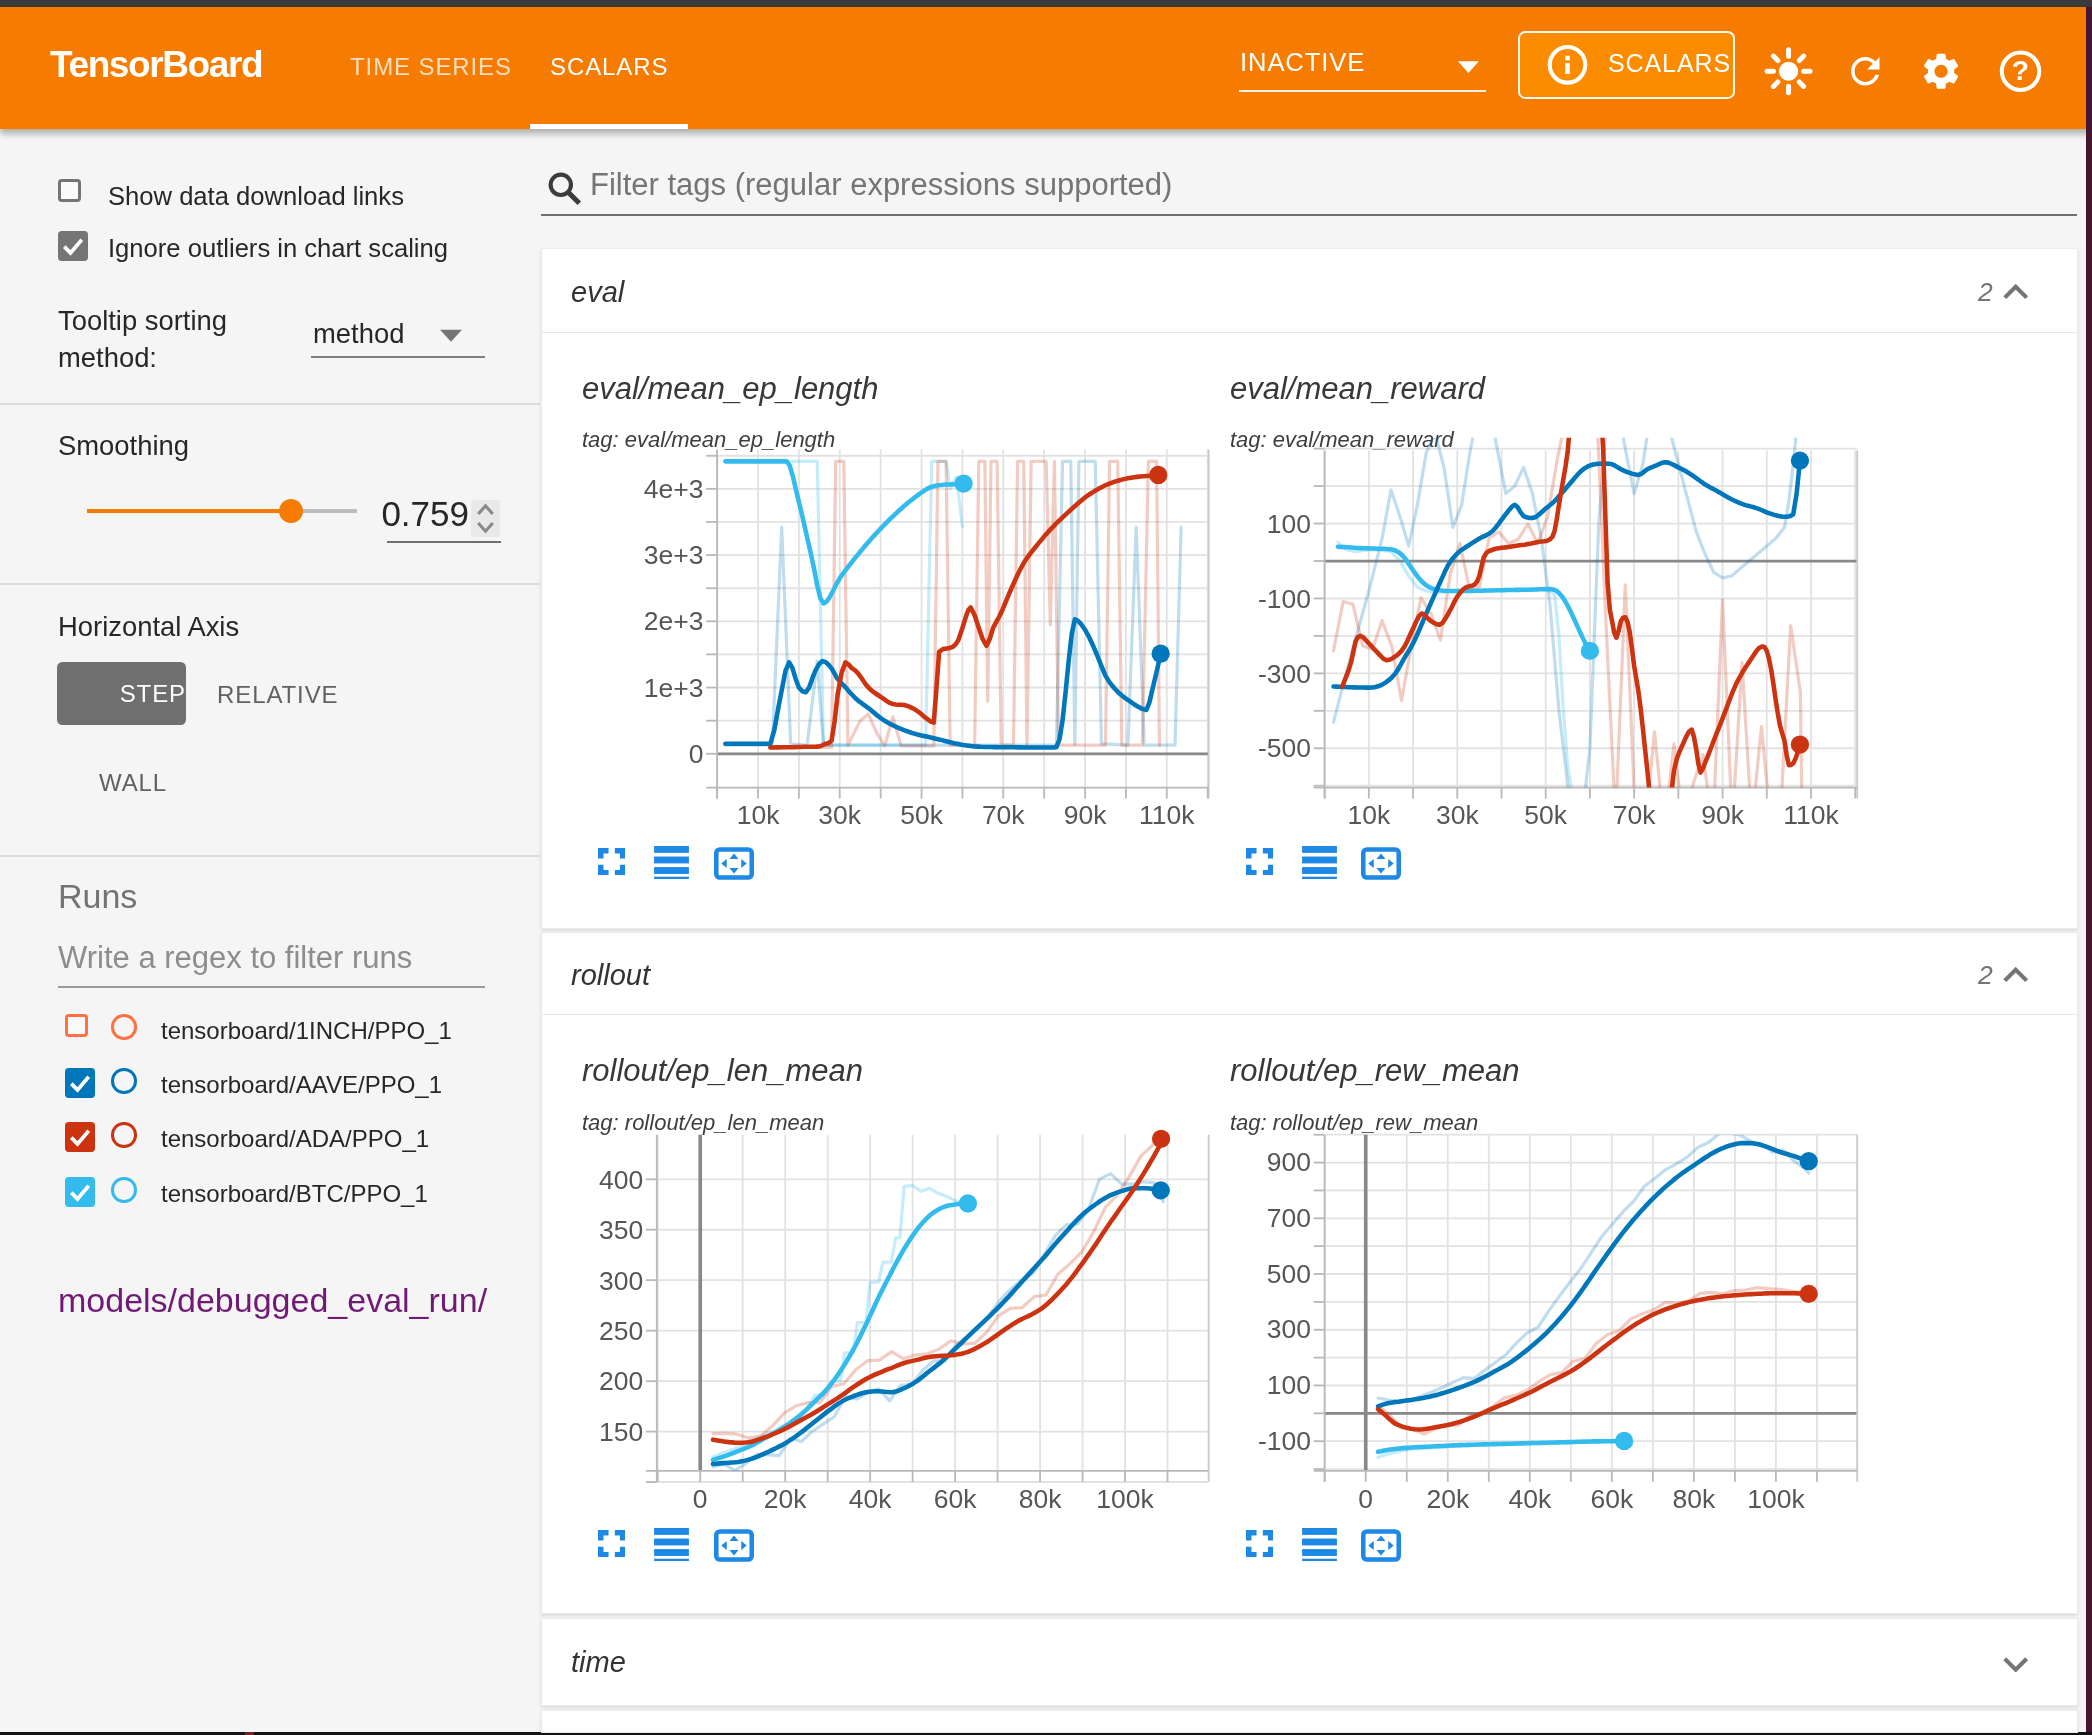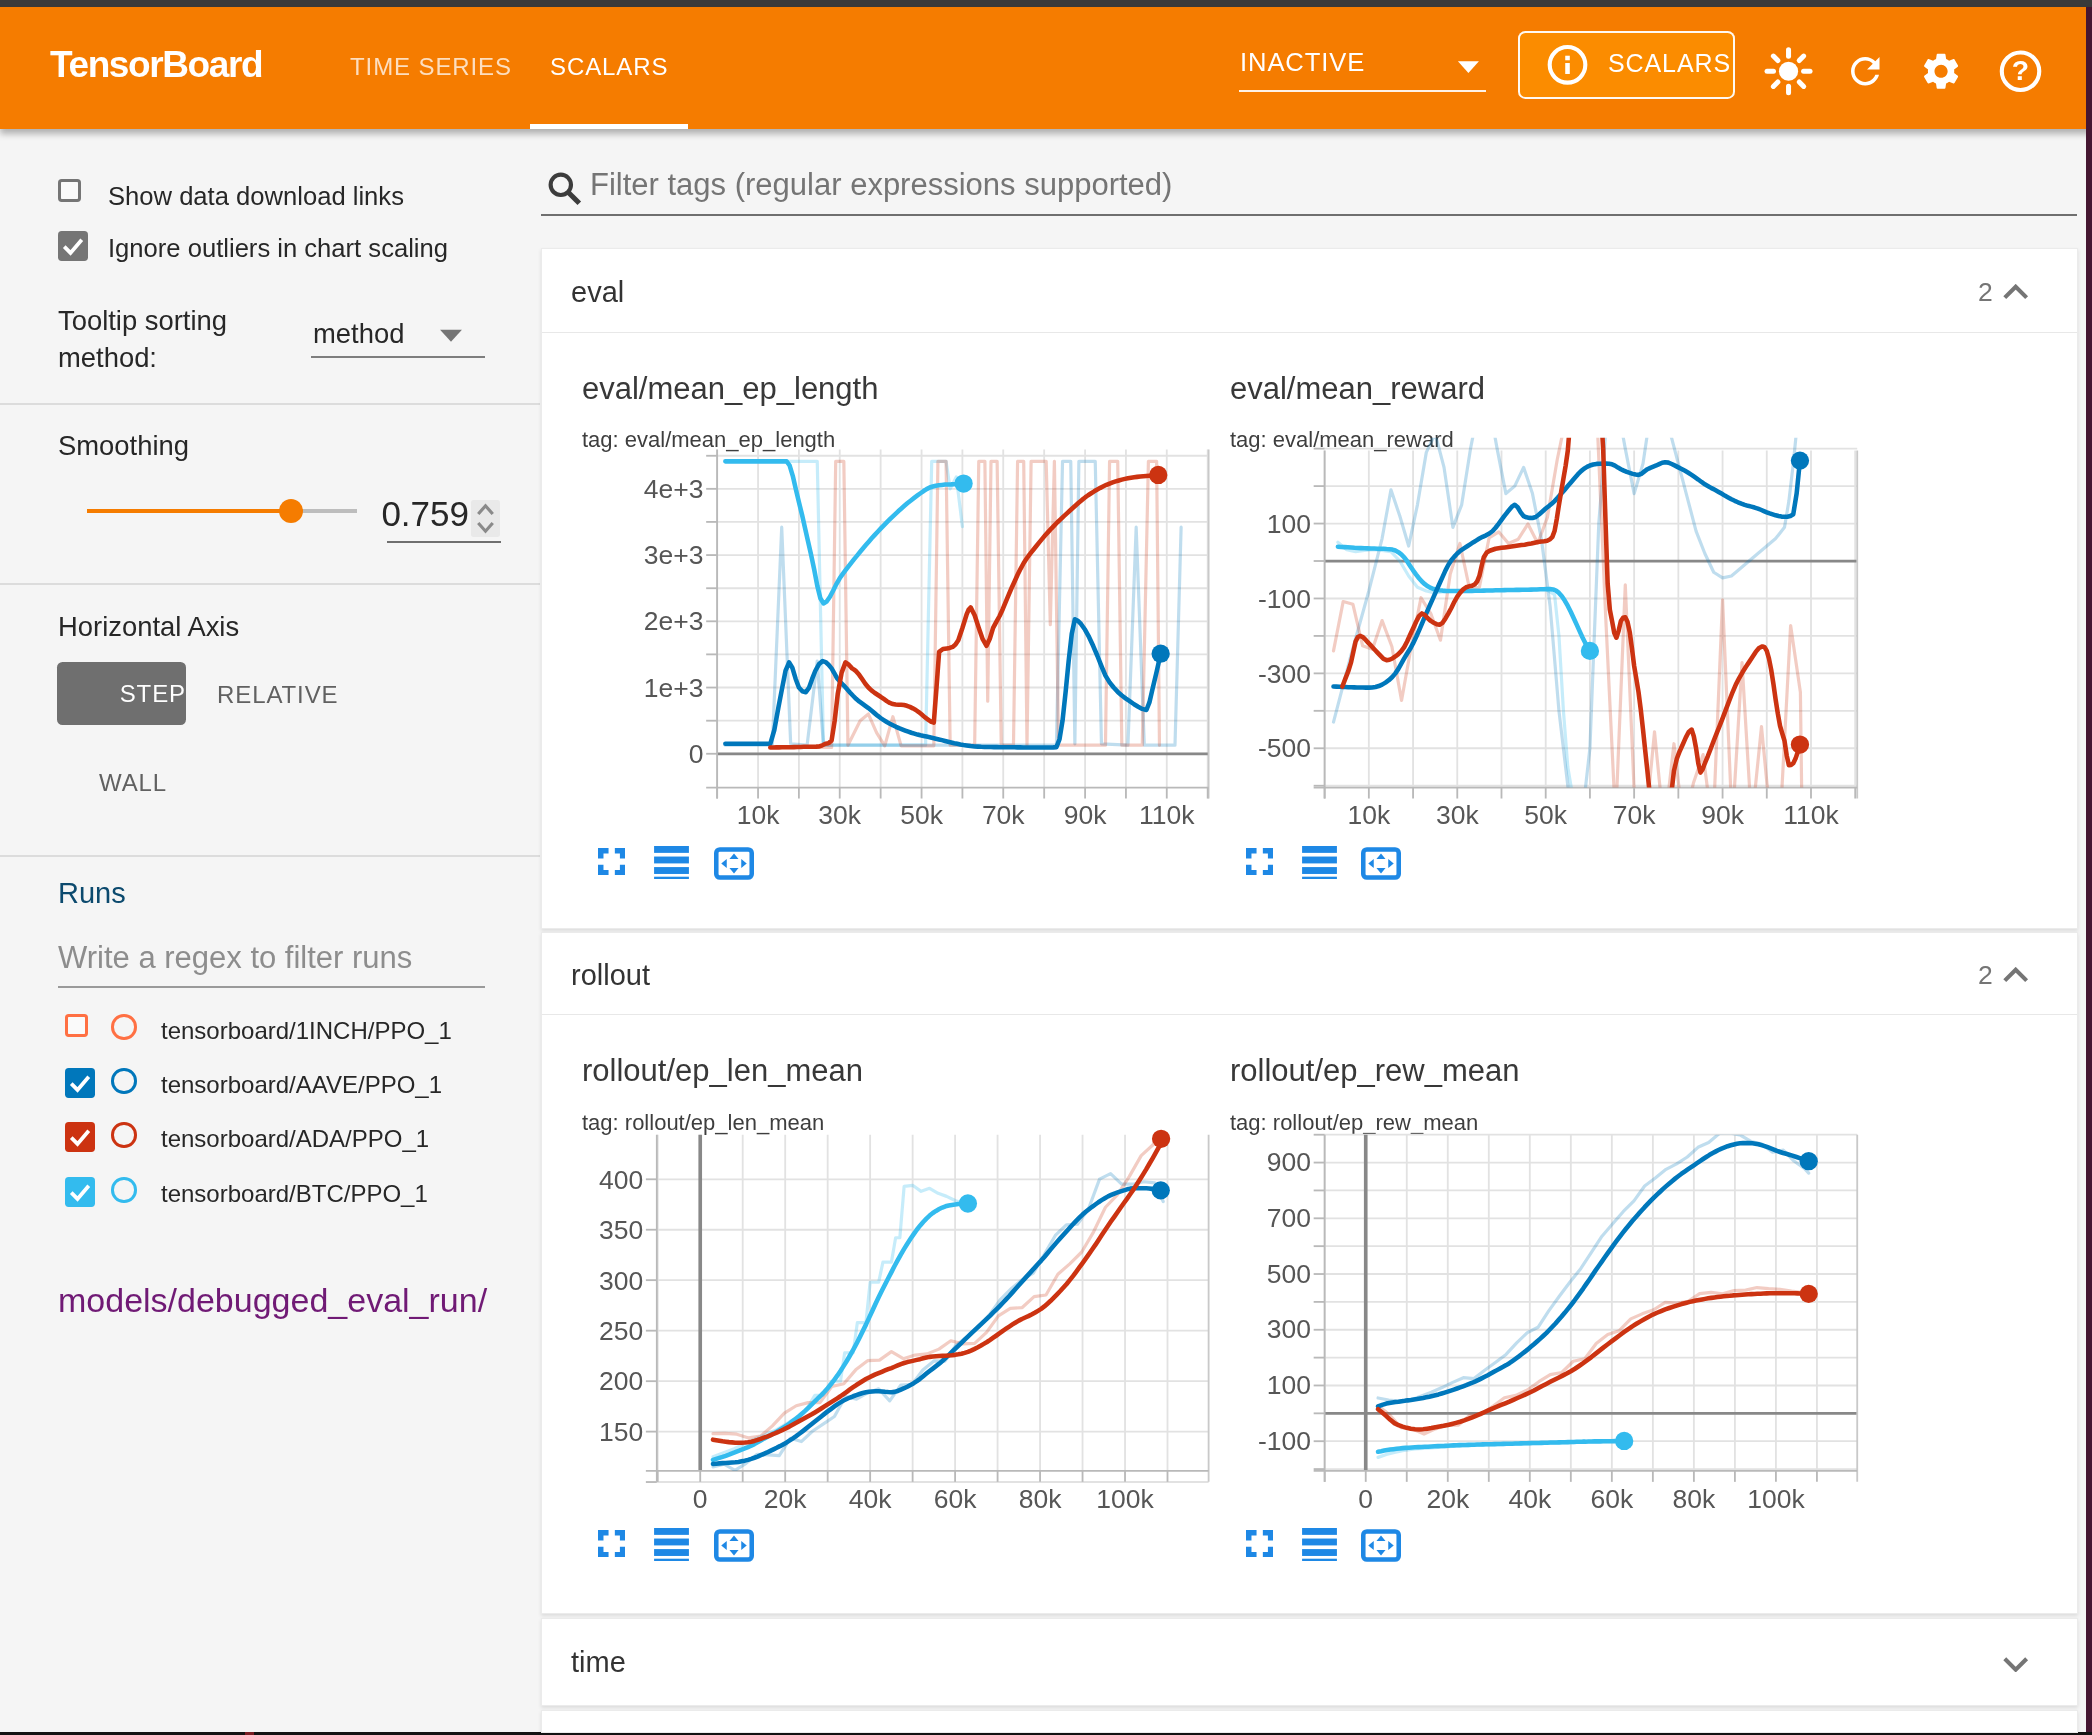--- a/index.html
+++ b/index.html
@@ -2,21 +2,21 @@
 <html style="font-size:14.6px"><head><meta charset="utf-8"><style>
 * { margin:0; padding:0; box-sizing:border-box; }
 html,body { width:2092px; height:1735px; overflow:hidden; }
 body { font-family:"Liberation Sans",sans-serif; background:#f5f5f5; position:relative; }
 .abs { position:absolute; }
 .sidetext { font-size:25.6px; color:#272727; }
 .sidetext2 { font-size:27.4px; color:#272727; }
 .graytext { color:#616161; }
 .runlab { font-size:24px; color:#272727; }
 .card { position:absolute; left:541px; width:1537px; background:#fff;
-  border:0.9px solid #ebebeb; box-shadow:0 1.8px 3.7px rgba(0,0,0,0.10); }
+  border:0.9px solid #ebebeb; box-shadow:0 1.8px 3.7px rgba(0,0,0,0.10);font-style:italic; }
 .cardhead { position:absolute; left:0; right:0; top:0; border-bottom:1.8px solid #e8e8e8; }
 .ctitle { font-size:31px; color:#383838; }
 .csub { font-size:22px; color:#3e3e3e;margin-top:22px; }
 .num2 { font-size:26.5px; color:#757575; }
 text { font-family:"Liberation Sans",sans-serif; }
 .ylab,.xlab { font-size:29px; fill:#565656; }
 </style></head><body>
 
 <div class="abs" style="left:0;top:0;width:2092px;height:7.3px;background:#3a3a3a"></div>
 
@@ -84,21 +84,21 @@
   <div class="abs" style="left:387px;top:412px;width:114px;height:2.3px;background:#6f6f6f"></div>
   <div class="abs" style="left:0;top:454px;width:540px;height:1.8px;background:#dcdcdc"></div>
 
   <div class="abs sidetext2" style="left:58px;top:482px">Horizontal Axis</div>
   <div class="abs" style="left:57px;top:533px;width:129px;height:63px;background:#6f6f6f;border-radius:5.5px;
        font-size:24px;letter-spacing:0.9px;color:#fefefe;text-align:right;line-height:63px">STEP</div>
   <div class="abs graytext" style="left:217px;top:552px;font-size:24px;letter-spacing:0.9px">RELATIVE</div>
   <div class="abs graytext" style="left:99px;top:640px;font-size:24px;letter-spacing:0.9px">WALL</div>
   <div class="abs" style="left:0;top:726px;width:540px;height:1.8px;background:#dcdcdc"></div>
 
-  <div class="abs" style="left:58px;top:748px;font-size:29px;color:#0c4a6e">Runs</div>
+  <div class="abs" style="left:58px;top:748px;font-size:34px;color:#737373">Runs</div>
   <div class="abs" style="left:58px;top:811px;font-size:31px;color:#8d8d8d">Write a regex to filter runs</div>
   <div class="abs" style="left:58px;top:857px;width:427px;height:1.8px;background:#9a9a9a"></div>
 
   <div style="position:absolute;left:65px;top:885px;width:23px;height:23px;border:3.7px solid #ff7043;border-radius:3.7px;background:#fafafa"></div>
   <div style="position:absolute;left:111px;top:885px;width:25.6px;height:25.6px;border:3.7px solid #ff7043;border-radius:50%"></div>
   <div class="abs runlab" style="left:161px;top:888px">tensorboard/1INCH/PPO_1</div>
   <div style="position:absolute;left:65px;top:939px;width:30px;height:30px;background:#0077bb;border-radius:3.7px"><svg width="30" height="30" viewBox="0 0 24 24">
         <path d="M5,12.5 L10,17.5 L19,7" fill="none" stroke="#fff" stroke-width="3"></path>
       </svg></div>
   <div style="position:absolute;left:111px;top:939px;width:25.6px;height:25.6px;border:3.7px solid #0077bb;border-radius:50%"></div>

